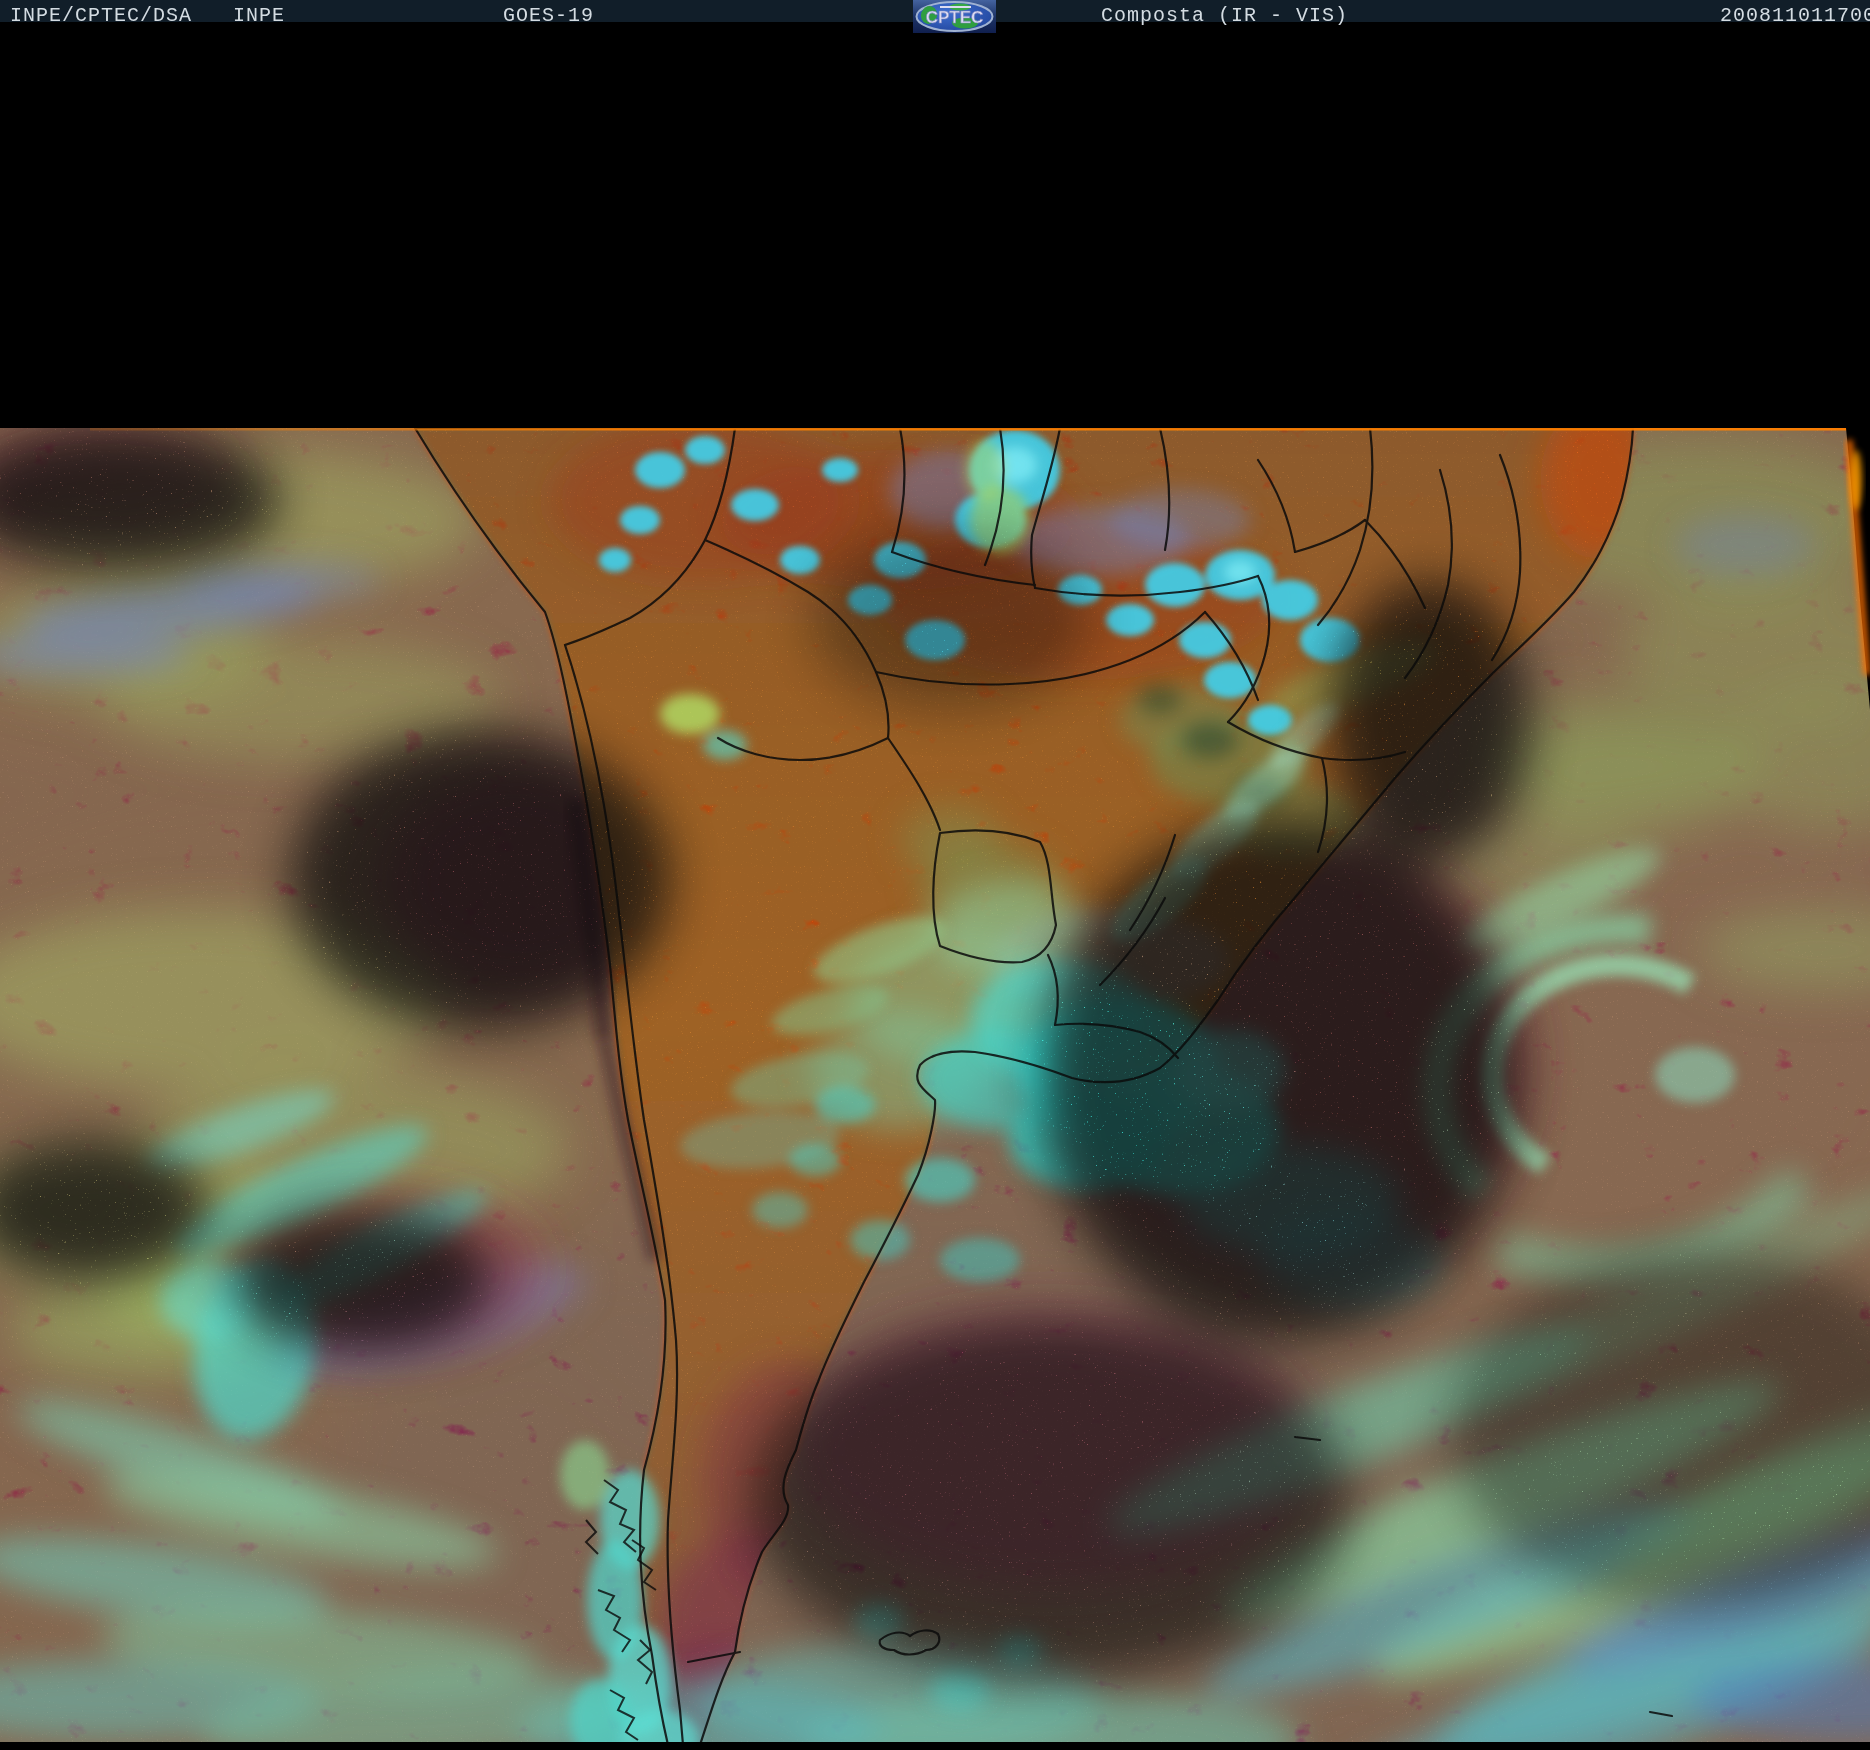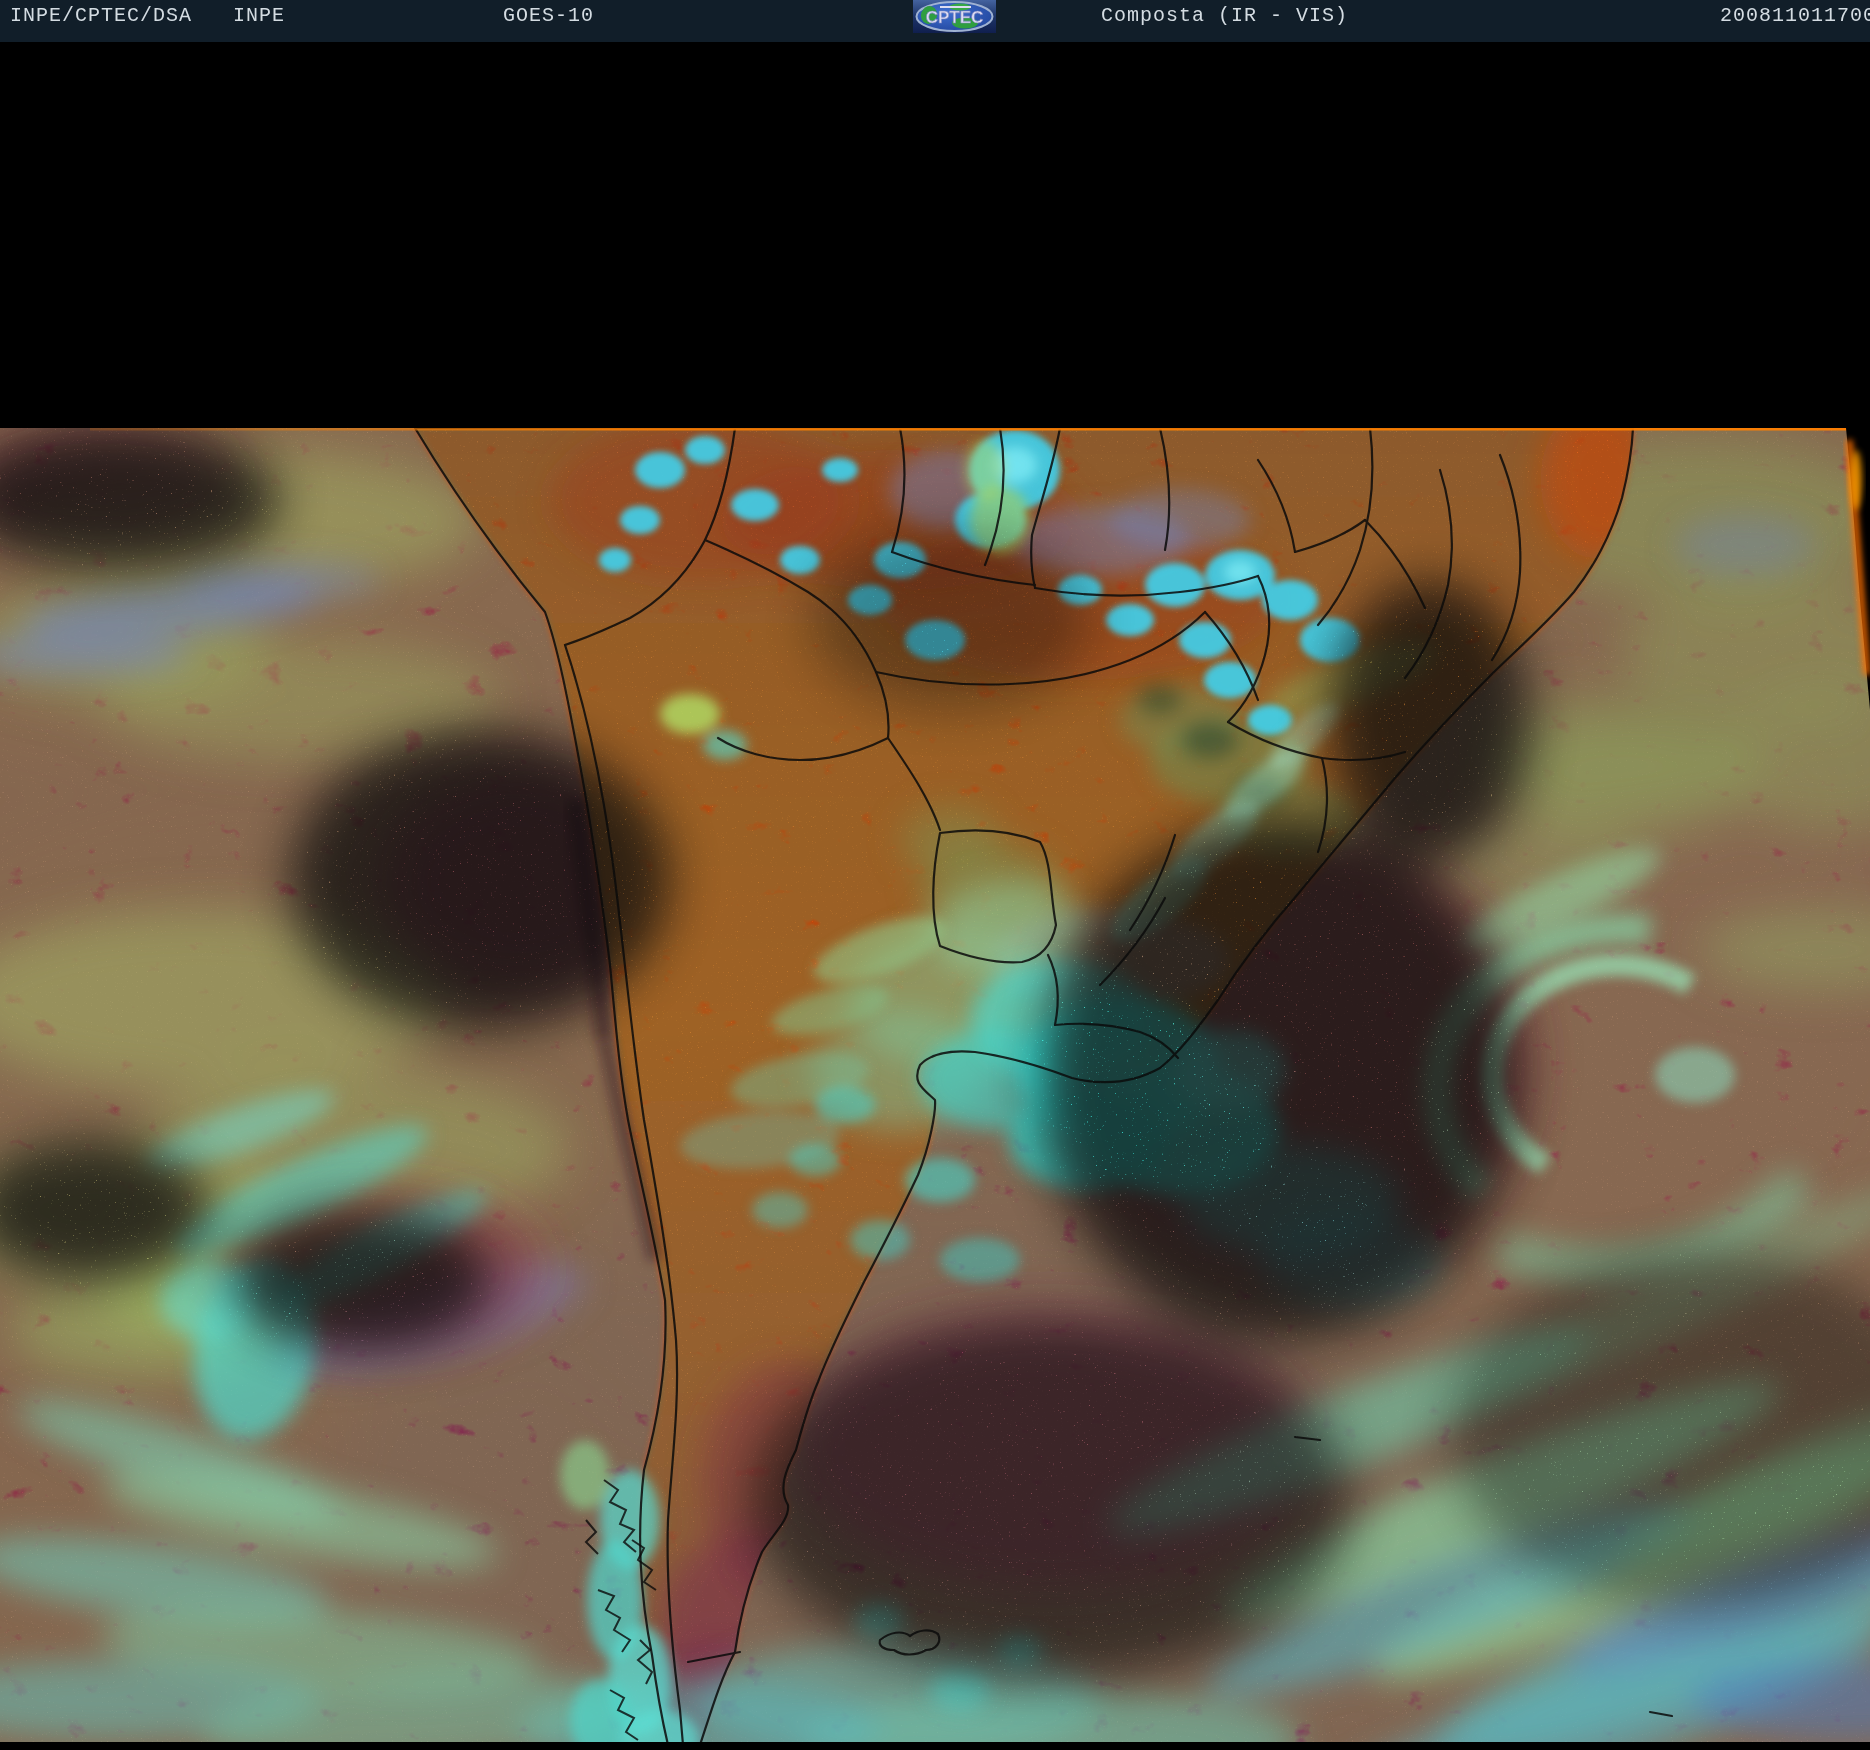--- a/index.html
+++ b/index.html
@@ -1,34 +1,34 @@
 <!DOCTYPE html>
 <html><head>
 <meta charset="utf-8">
 <style>
   html,body{margin:0;padding:0;background:#000;}
   #screen{position:relative;width:1870px;height:1750px;background:#000;overflow:hidden;
           font-family:"Liberation Mono","DejaVu Sans Mono",monospace;}
-  #header{position:absolute;top:0;left:0;width:1870px;height:42px;background:#111e29;}
+  #header{position:absolute;top:0;left:0;width:1870px;height:22px;background:#111e29;}
   #header .lbl{position:absolute;top:0;height:33px;line-height:32px;font-size:20px;
                color:#d4dce2;white-space:pre;letter-spacing:1px;}
   #agency{left:10px;} #noaa{left:233px;} #sat-name{left:503px;}
   #product{left:1101px;} #stamp{left:1720px;}
   #logo{position:absolute;top:0;left:913px;width:83px;height:33px;}
   #imagery{position:absolute;top:428px;left:0;width:1870px;height:1322px;}
 </style>
 </head>
 <body>
 
 <div id="screen">
 
   <div id="header">
     <span id="agency" class="lbl">INPE/CPTEC/DSA</span>
     <span id="noaa" class="lbl">INPE</span>
-    <span id="sat-name" class="lbl">GOES-10</span>
+    <span id="sat-name" class="lbl">GOES-19</span>
     <span id="product" class="lbl">Composta (IR - VIS)</span>
     <span id="stamp" class="lbl">200811011700</span>
 
     <svg id="logo" viewBox="0 0 83 33">
       <defs>
         <linearGradient id="logobg" x1="0" y1="0" x2="0" y2="1">
           <stop offset="0" stop-color="#44639f"></stop>
             <stop offset="0.5" stop-color="#1d3468"></stop>
             <stop offset="1" stop-color="#101f4e"></stop>
         </linearGradient>

